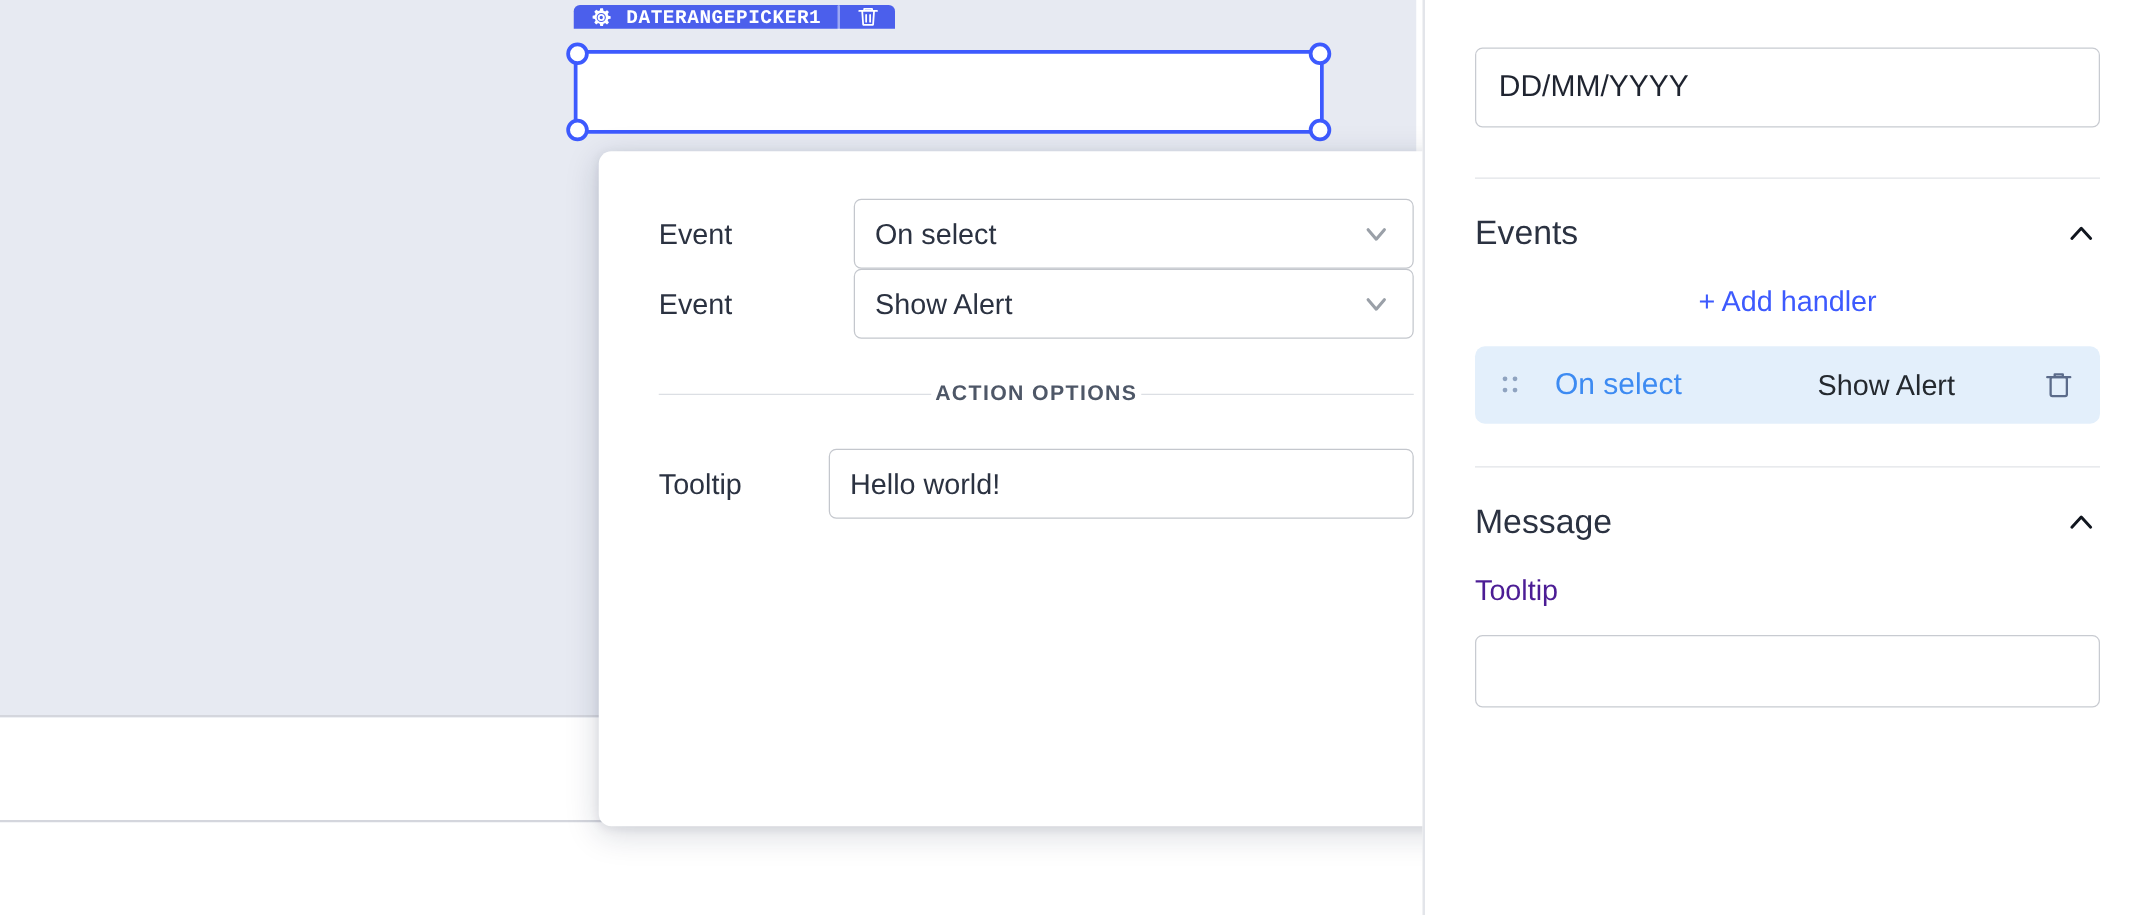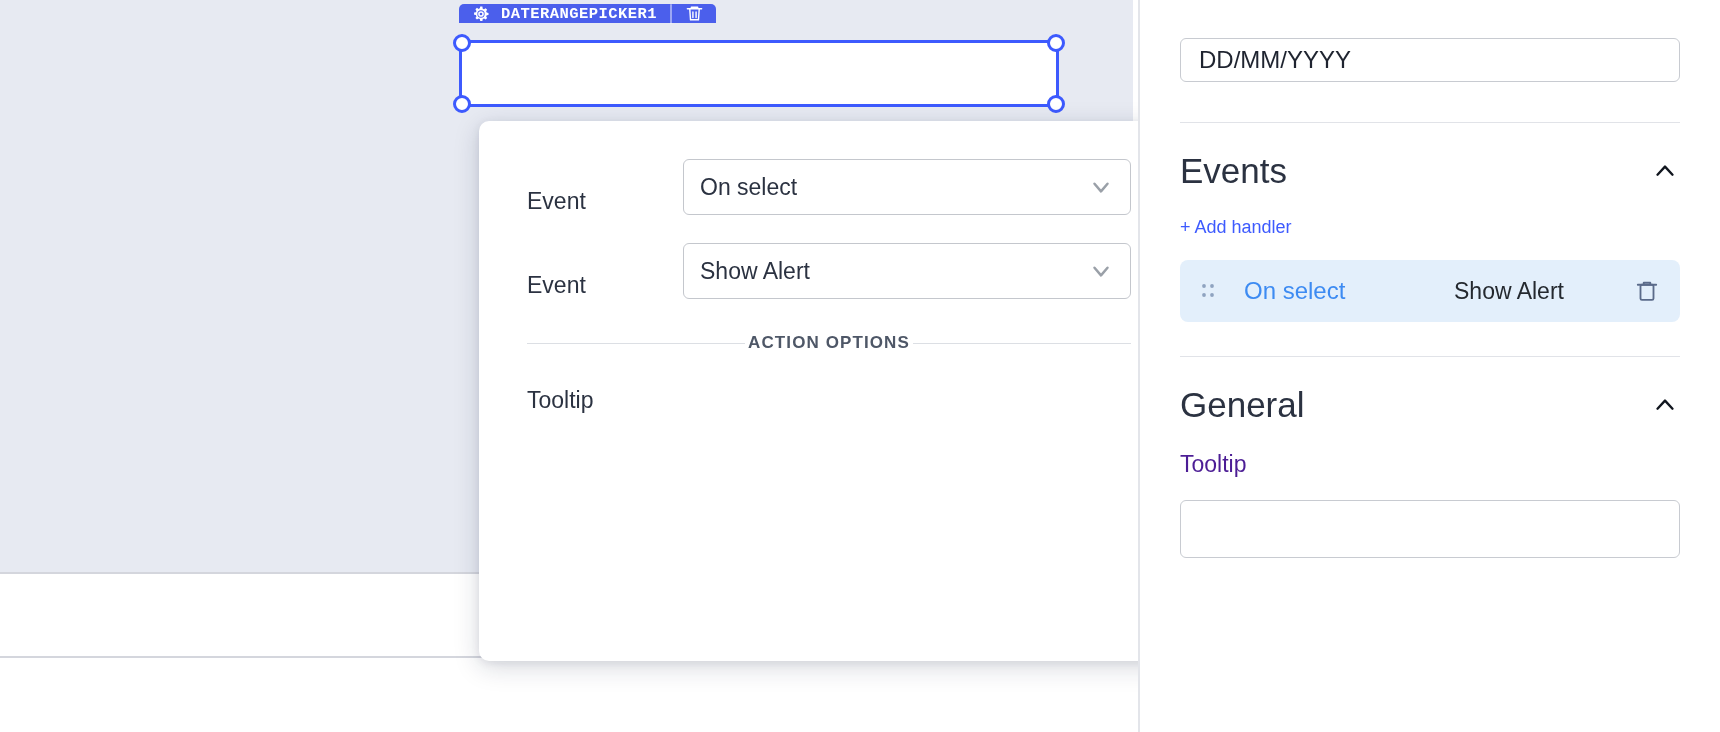--- a/index.html
+++ b/index.html
@@ -98,22 +98,21 @@
   .modal {
     position: absolute;
     left: 479px; top: 121px;
     width: 700px; height: 540px;
     background: #ffffff;
     border-radius: 10px;
     box-shadow: 0 6px 26px rgba(20,30,60,0.17), 0 2px 8px rgba(20,30,60,0.08);
     padding: 38px 48px 0 48px;
   }
   .m-row {
-    display: flex; align-items: flex-end;
-    margin-bottom: 28px;
+    display: flex; align-items: center;
   }
   .m-label {
     width: 175px;
     font-size: 23px;
     color: #2b3241;
   }
   .m-field {
     position: relative;
     flex: 1;
     height: 56px;
@@ -153,49 +152,49 @@
     position: absolute;
     right: 0; top: 0;
     width: 582px; height: 732px;
     background: #ffffff;
     border-left: 2px solid #e3e5ea;
   }
   .insp-pad { padding: 0 40px; }
 
   .insp-input {
     margin-top: 38px;
-    height: 44px;
+    height: 64px;
     border: 1px solid #c8cbd1;
     border-radius: 6px;
     display: flex; align-items: center;
     padding: 0 18px;
     font-size: 24px;
     color: #1f2430;
   }
   .insp-input .ph { color: #1f2430; }
 
   .insp-hr {
     margin-top: 40px;
     height: 1px; background: #e1e3e8;
   }
 
   .section-head {
     display: flex; align-items: center; justify-content: space-between;
     margin-top: 28px;
   }
   .section-title {
-    font-size: 35px;
+    font-size: 27px;
     color: #2b3241;
   }
   .chev-up { display: flex; }
 
   .add-handler {
     margin-top: 26px;
-    text-align: left;
-    font-size: 18px;
+    text-align: center;
+    font-size: 23px;
     color: #3d5afe;
     font-weight: 500;
   }
 
   .handler-row {
     margin-top: 22px;
     height: 62px;
     background: #e3effb;
     border-radius: 8px;
     display: flex; align-items: center;
@@ -300,20 +299,23 @@
     </div>
 
     <div class="m-divider">
       <span class="line"></span>
       <span class="dtext">ACTION OPTIONS</span>
       <span class="line"></span>
     </div>
 
     <div class="m-row">
       <div class="m-label">Tooltip</div>
+      <div class="m-field text">
+        <span>Hello world!</span>
+      </div>
     </div>
 
   </div>
 
   <div class="inspector">
     <div class="insp-pad">
 
       <div class="insp-input">
         <span class="ph">DD/MM/YYYY</span>
       </div>
@@ -346,21 +348,21 @@
           <svg width="26" height="26" viewBox="0 0 24 24" fill="none" stroke="#5b6b8a" stroke-width="1.7" stroke-linecap="round" stroke-linejoin="round">
             <path d="M3.5 6.2h17M9 6.2V4.2h6v2"></path>
             <rect x="6" y="6.2" width="12" height="14" rx="1.3"></rect>
           </svg>
         </span>
       </div>
 
       <div class="insp-hr2"></div>
 
       <div class="section-head">
-        <span class="section-title">General</span>
+        <span class="section-title">Message</span>
         <span class="chev-up">
           <svg width="30" height="30" viewBox="0 0 24 24" fill="none" stroke="#11161f" stroke-width="1.9" stroke-linecap="round" stroke-linejoin="round">
               <polyline points="6 15 12 8.5 18 15"></polyline>
             </svg>
         </span>
       </div>
 
       <div class="tooltip-label">Tooltip</div>
       <div class="tooltip-input">
         <span></span>

